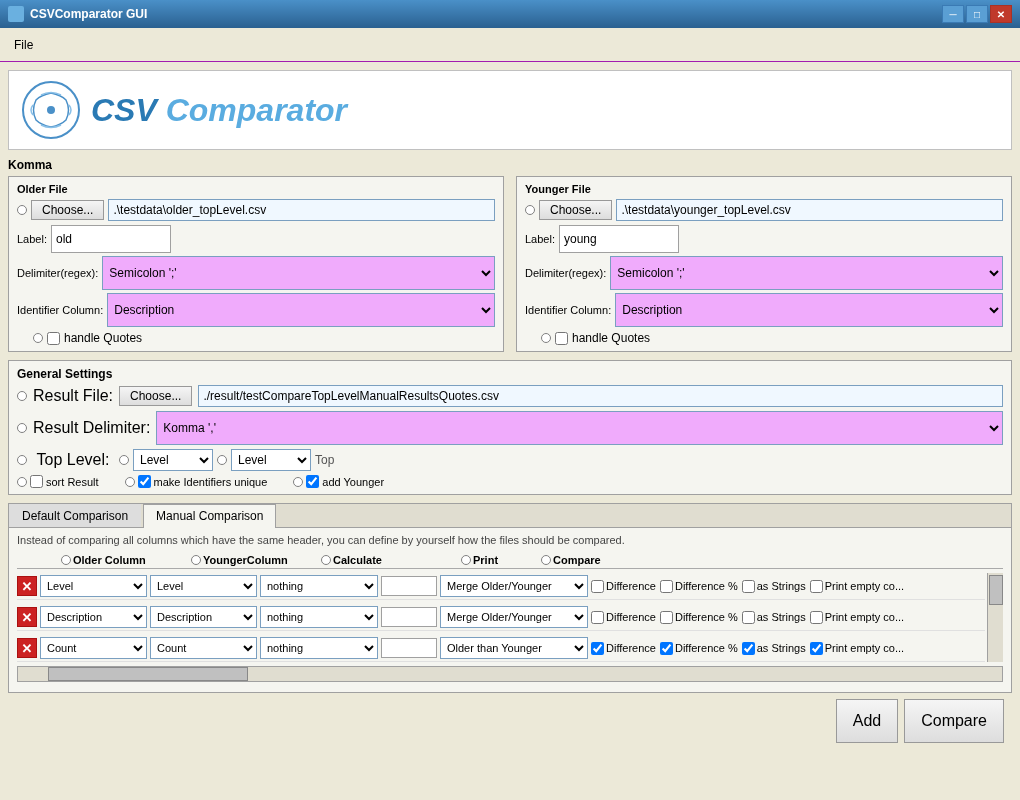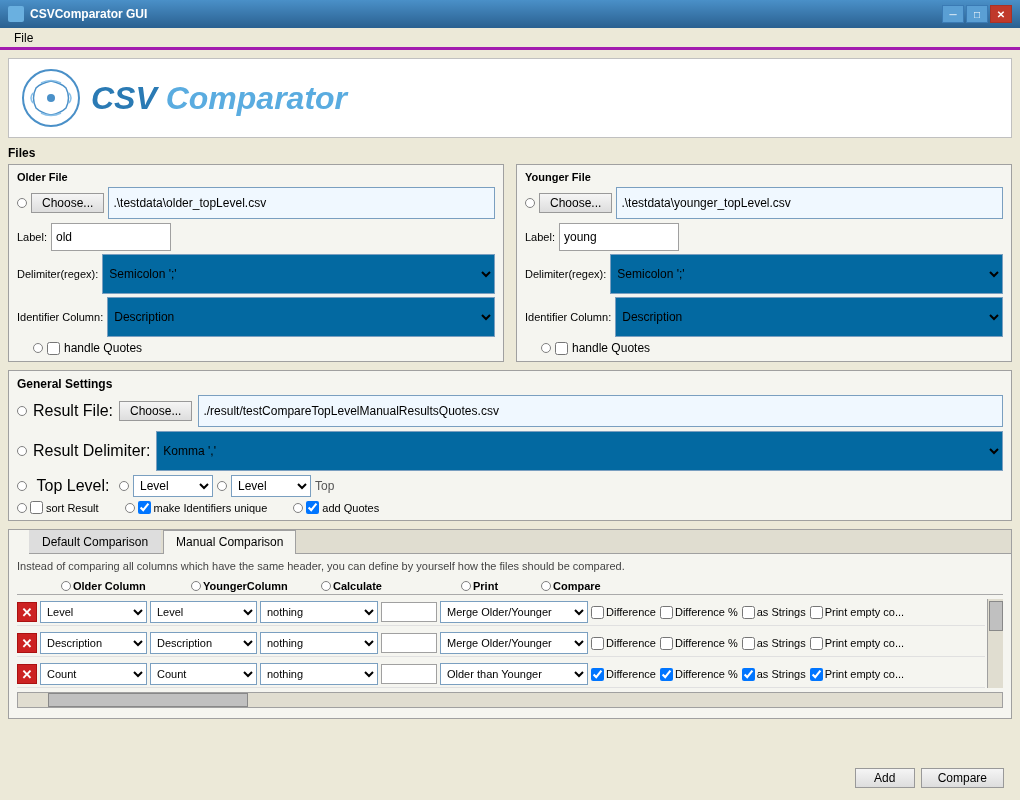--- a/index.html
+++ b/index.html
@@ -47,22 +47,22 @@
       display: flex;
       align-items: center;
       justify-content: center;
       cursor: pointer;
     }
     .title-btn.close { background: #c0392b; border-color: #a93226; }
 
     
     .menu-bar {
       background: #ece9d8;
-      border-bottom: 3px solid #a21caf;
-      height: 22px;
+      border-bottom: 1px solid #a21caf;
+      height: 34px;
       display: flex;
       align-items: center;
       padding: 0 6px;
       text-align: center;
     }
     .menu-item {
       padding: 2px 8px;
       font-size: 12px;
       cursor: pointer;
       color: #000;
@@ -148,45 +148,45 @@
       font-size: 12px;
       cursor: pointer;
       white-space: nowrap;
     }
     .text-input {
       flex: 1;
       border: 1px solid #7a9fc0;
       background: #f0f8ff;
       padding: 2px 4px;
       font-size: 12px;
-      height: 32px;
+      height: 22px;
     }
     .field-row {
       display: flex;
       align-items: center;
       margin-bottom: 3px;
       gap: 4px;
     }
     .field-label {
       font-size: 11px;
       white-space: nowrap;
     }
     .field-input {
       border: 1px solid #a0a0a0;
       padding: 2px 4px;
       font-size: 12px;
       height: 28px;
       min-width: 80px;
     }
     .select-input {
       border: 1px solid #7a9fc0;
-      background: #0369a1;
+      background: #f0abfc;
       padding: 1px 2px;
       font-size: 12px;
-      height: 40px;
+      height: 34px;
       flex: 1;
     }
     .checkbox-row {
       display: flex;
       align-items: center;
       gap: 4px;
       margin-top: 4px;
       padding-left: 16px;
     }
 
@@ -246,21 +246,20 @@
 
     
     .tabs-container {
       border: 1px solid #a0a0a0;
       background: #f5f5f0;
     }
     .tabs-header {
       display: flex;
       background: #e0ddd0;
       border-bottom: 1px solid #a0a0a0;
-      margin-left: 20px;
     }
     .tab {
       padding: 4px 12px;
       font-size: 12px;
       cursor: pointer;
       border: 1px solid transparent;
       border-bottom: none;
       margin-right: 2px;
       background: #ddd;
     }
@@ -332,25 +331,24 @@
     
     .bottom-bar {
       display: flex;
       justify-content: flex-end;
       gap: 6px;
       padding: 6px 8px 4px;
     }
     .action-btn {
       background: linear-gradient(to bottom, #f5f5f5, #ddd);
       border: 1px solid #999;
-      padding: 2px 16px;
-      font-size: 12px;
+      padding: 12px 16px;
+      font-size: 16px;
       cursor: pointer;
       min-width: 60px;
-      margin-top: 43px;
     }
     .h-scrollbar {
       height: 16px;
       background: #e0ddd0;
       border: 1px solid #a0a0a0;
       margin: 0 0 4px;
       position: relative;
     }
     .h-scrollbar-thumb {
       width: 200px;
@@ -418,21 +416,21 @@
         <path d="M20 45 Q30 50 40 45" fill="none" stroke="#8ac0e8" stroke-width="1.5"></path>
         <circle cx="30" cy="30" r="4" fill="#4a90c8"></circle>
       </svg>
     </div>
     <div class="logo-text">
       <span style="color:#2a7ab4;">CSV </span><span style="color:#5aace0;">Comparator</span>
     </div>
   </div>
 
   <div class="files-section">
-    <div class="section-label">Files</div>
+    <div class="section-label">Komma</div>
     <div class="files-row">
 
       <div class="file-group">
         <div class="file-group-label">Older File</div>
         <div class="file-input-row">
           <div class="radio-dot"></div>
           <button class="btn">Choose...</button>
           <input type="text" class="text-input" value=".\testdata\older_topLevel.csv" style="">
         </div>
         <div class="field-row">
@@ -531,21 +529,21 @@
         <span>sort Result</span>
       </div>
       <div class="checkbox-item">
         <div class="radio-dot" style="width:10px;height:10px;"></div>
         <input type="checkbox" checked="" style="">
         <span>make Identifiers unique</span>
       </div>
       <div class="checkbox-item">
         <div class="radio-dot" style="width:10px;height:10px;"></div>
         <input type="checkbox" checked="" style="">
-        <span>add Quotes</span>
+        <span>add Younger</span>
       </div>
     </div>
   </div>
 
   <div class="tabs-container">
     <div class="tabs-header">
       <div class="tab">Default Comparison</div>
       <div class="tab active">Manual Comparison</div>
     </div>
 

